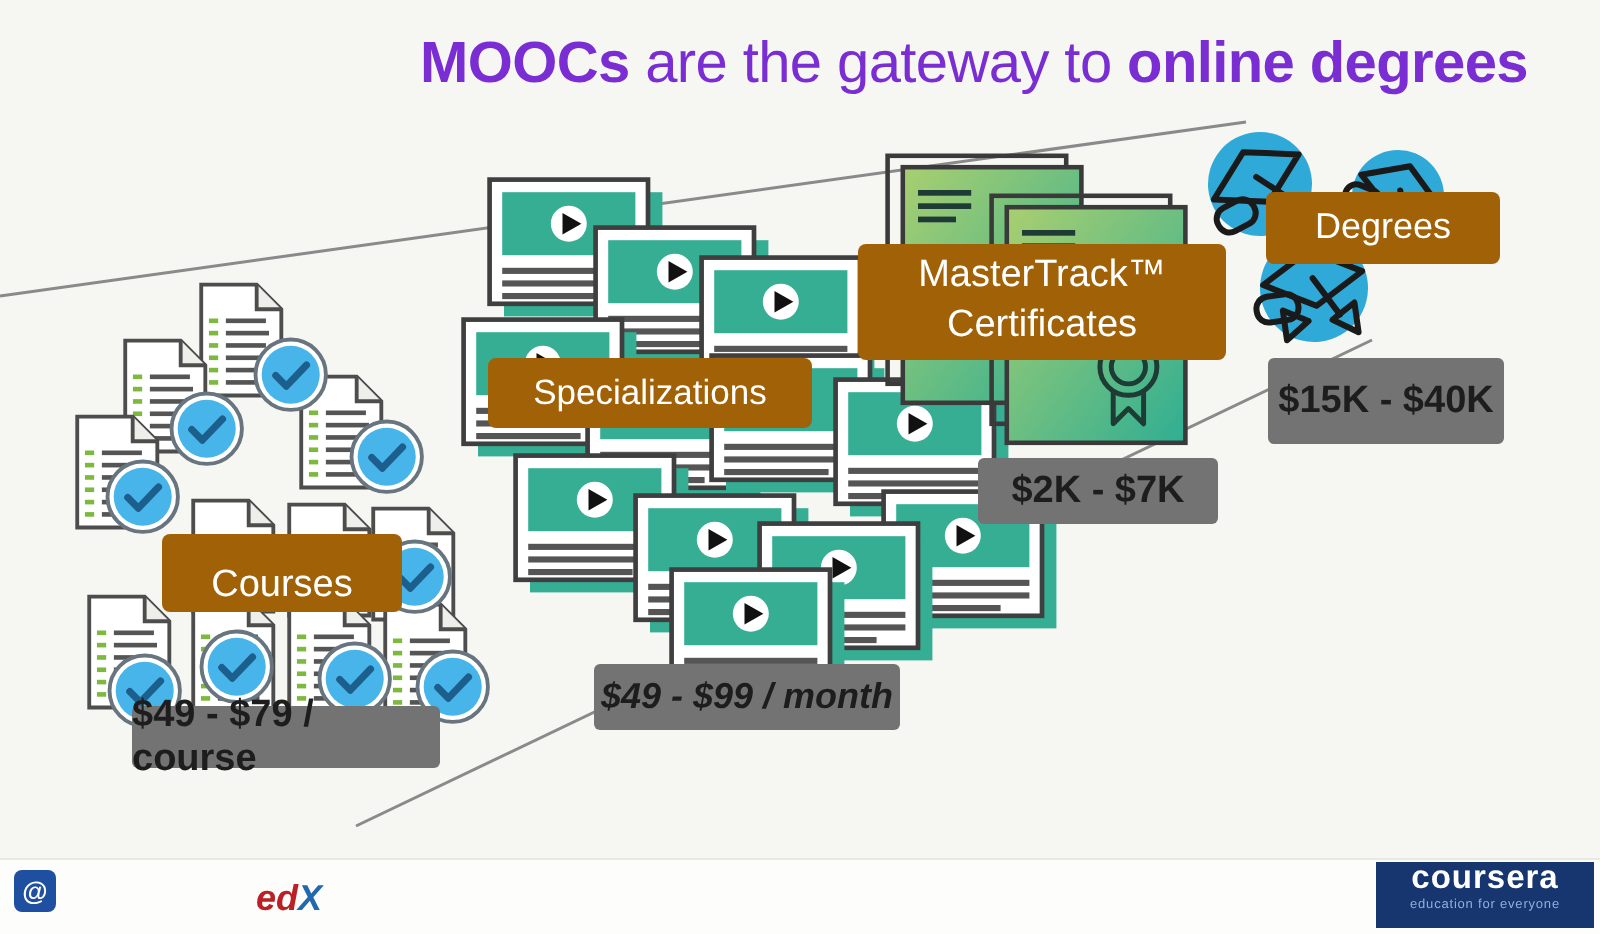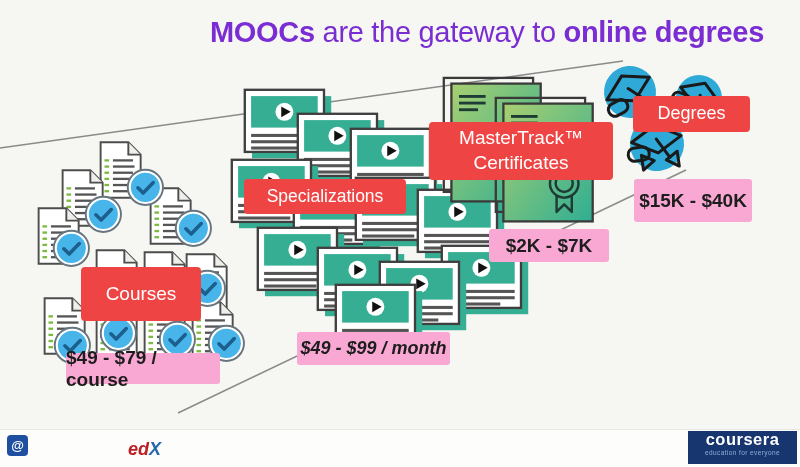--- a/index.html
+++ b/index.html
@@ -2,28 +2,28 @@
 <html><head>
 <meta charset="utf-8">
 <style>
   html,body{margin:0;padding:0;}
   body{width:800px;height:467px;overflow:hidden;font-family:"Liberation Sans",sans-serif;}
   .slide{position:relative;width:800px;height:467px;background:#f6f6f2;padding-left:48px;}
   .title{position:absolute;left:187px;top:16px;width:600px;text-align:center;
          font-size:29px;color:#7a2dd2;letter-spacing:-0.3px;}
   .title .b{font-weight:bold;}
   svg.canvas{position:absolute;left:0;top:0;}
-  .stage-label{position:absolute;background:#ef4444;color:#ffffff;border-radius:4px;
+  .stage-label{position:absolute;background:#a16207;color:#ffffff;border-radius:4px;
                display:flex;flex-direction:column;align-items:center;justify-content:center;
                text-align:center;line-height:1.3;}
-  .lbl-courses{left:81px;top:267px;width:120px;height:54px;font-size:19px;}
+  .lbl-courses{left:81px;top:267px;width:120px;height:39px;font-size:19px;justify-content:flex-end;}
   .lbl-specializations{left:244px;top:179px;width:162px;height:35px;font-size:17.5px;}
   .lbl-mastertrack{left:429px;top:122px;width:184px;height:58px;font-size:19px;text-align:center;}
   .lbl-degrees{left:633px;top:96px;width:117px;height:36px;font-size:18px;}
-  .price-tag{position:absolute;background:#f9a8d4;color:#1d1d1d;border-radius:3px;
+  .price-tag{position:absolute;background:#737373;color:#1d1d1d;border-radius:3px;
              display:flex;align-items:center;justify-content:center;font-weight:600;}
   .pr-courses{left:66px;top:353px;width:154px;height:31px;font-size:19px;}
   .pr-specializations{left:297px;top:332px;width:153px;height:33px;font-size:18px;font-style:italic;}
   .pr-mastertrack{left:489px;top:229px;width:120px;height:33px;font-size:19px;}
   .pr-degrees{left:634px;top:179px;width:118px;height:43px;font-size:19px;}
   .footer{position:absolute;left:0;bottom:0;width:800px;height:37px;background:#fdfdfc;
           border-top:1px solid #e9e9e4;}
   .federica{position:absolute;left:7px;top:5px;display:flex;align-items:center;}
   .federica-icon{width:21px;height:21px;background:#1f4fa0;border-radius:4px;color:#ffffff;
                  display:flex;align-items:center;justify-content:center;font-size:13px;font-weight:bold;}

